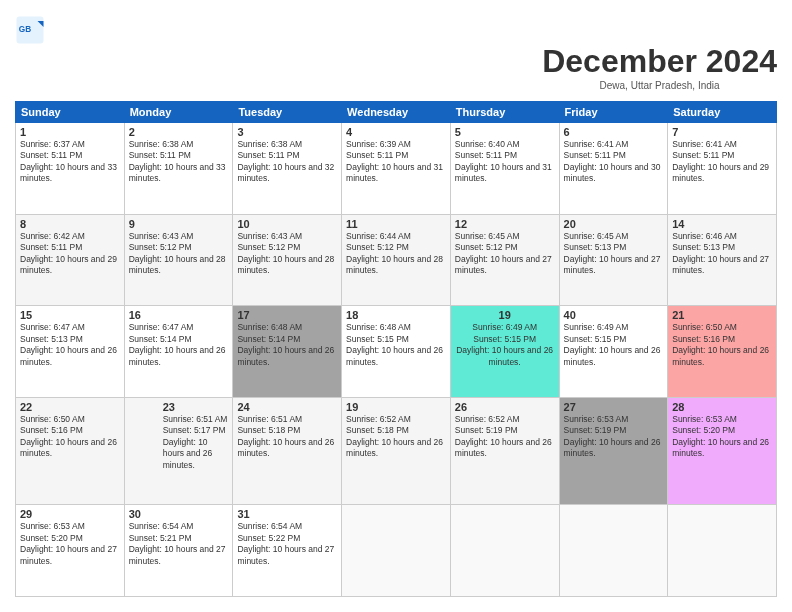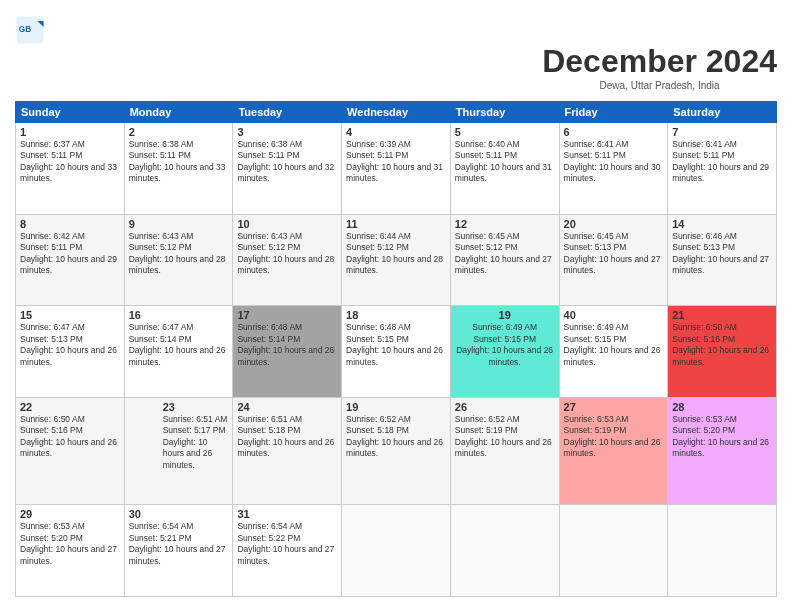--- a/index.html
+++ b/index.html
@@ -290,21 +290,21 @@
         </div>
       </td>
           <td style="background: rgb(255, 255, 255);">
         <span class="day-num">40</span>
         <div class="day-detail">
           Sunrise: 6:49 AM<br>
           Sunset: 5:15 PM<br>
           Daylight: 10 hours and 26 minutes.
         </div>
       </td>
-          <td style="background: #ef4444;">
+          <td style="background: #fca5a5;">
         <span class="day-num">21</span>
         <div class="day-detail">
           Sunrise: 6:50 AM<br>
           Sunset: 5:16 PM<br>
           Daylight: 10 hours and 26 minutes.
         </div>
       </td>
         </tr>
         <tr>
           <td style="background: rgb(245, 245, 245);">
@@ -340,21 +340,21 @@
         </div>
       </td>
           <td style="background: rgb(245, 245, 245);">
         <span class="day-num">26</span>
         <div class="day-detail">
           Sunrise: 6:52 AM<br>
           Sunset: 5:19 PM<br>
           Daylight: 10 hours and 26 minutes.
         </div>
       </td>
-          <td style="background: #fca5a5;">
+          <td style="background: #a3a3a3;">
         <span class="day-num">27</span>
         <div class="day-detail">
           Sunrise: 6:53 AM<br>
           Sunset: 5:19 PM<br>
           Daylight: 10 hours and 26 minutes.
         </div>
       </td>
           <td style="background: #f0abfc;">
         <span class="day-num">28</span>
         <div class="day-detail">

